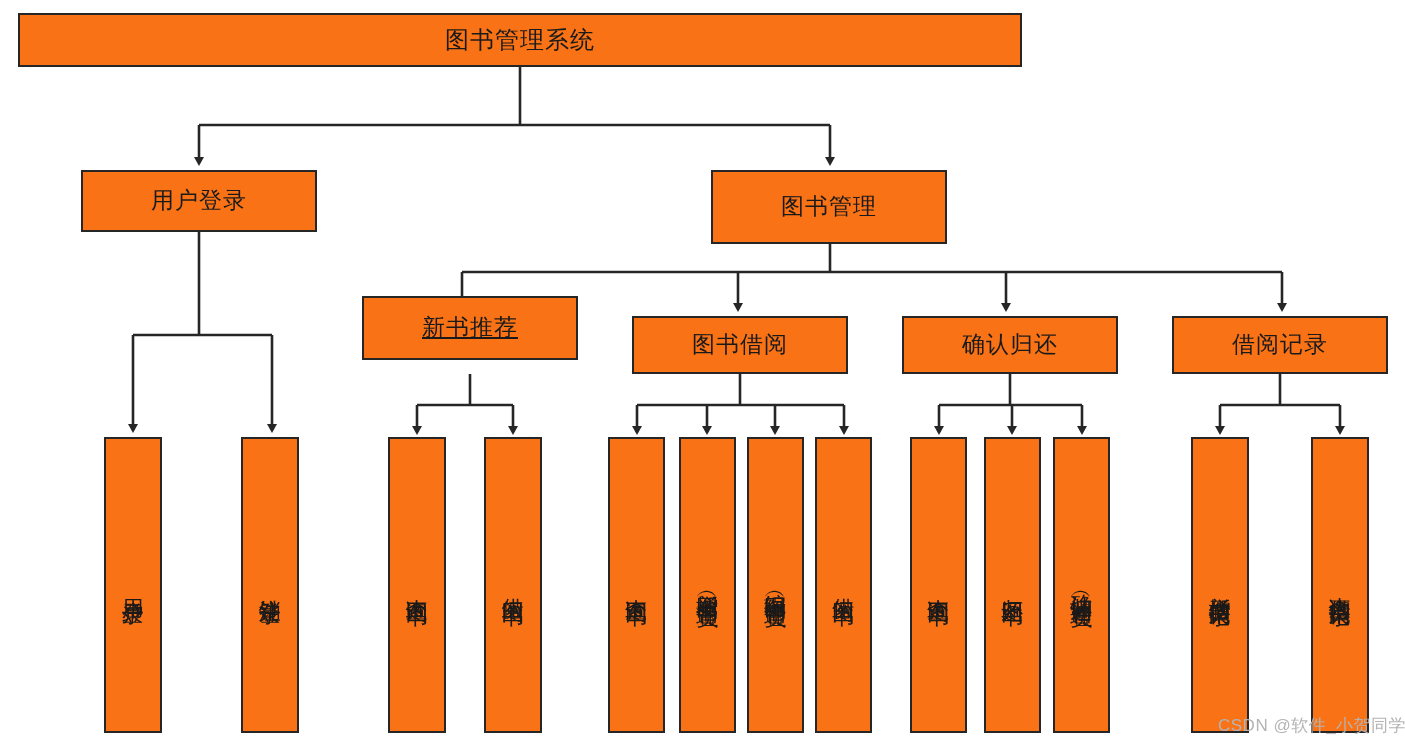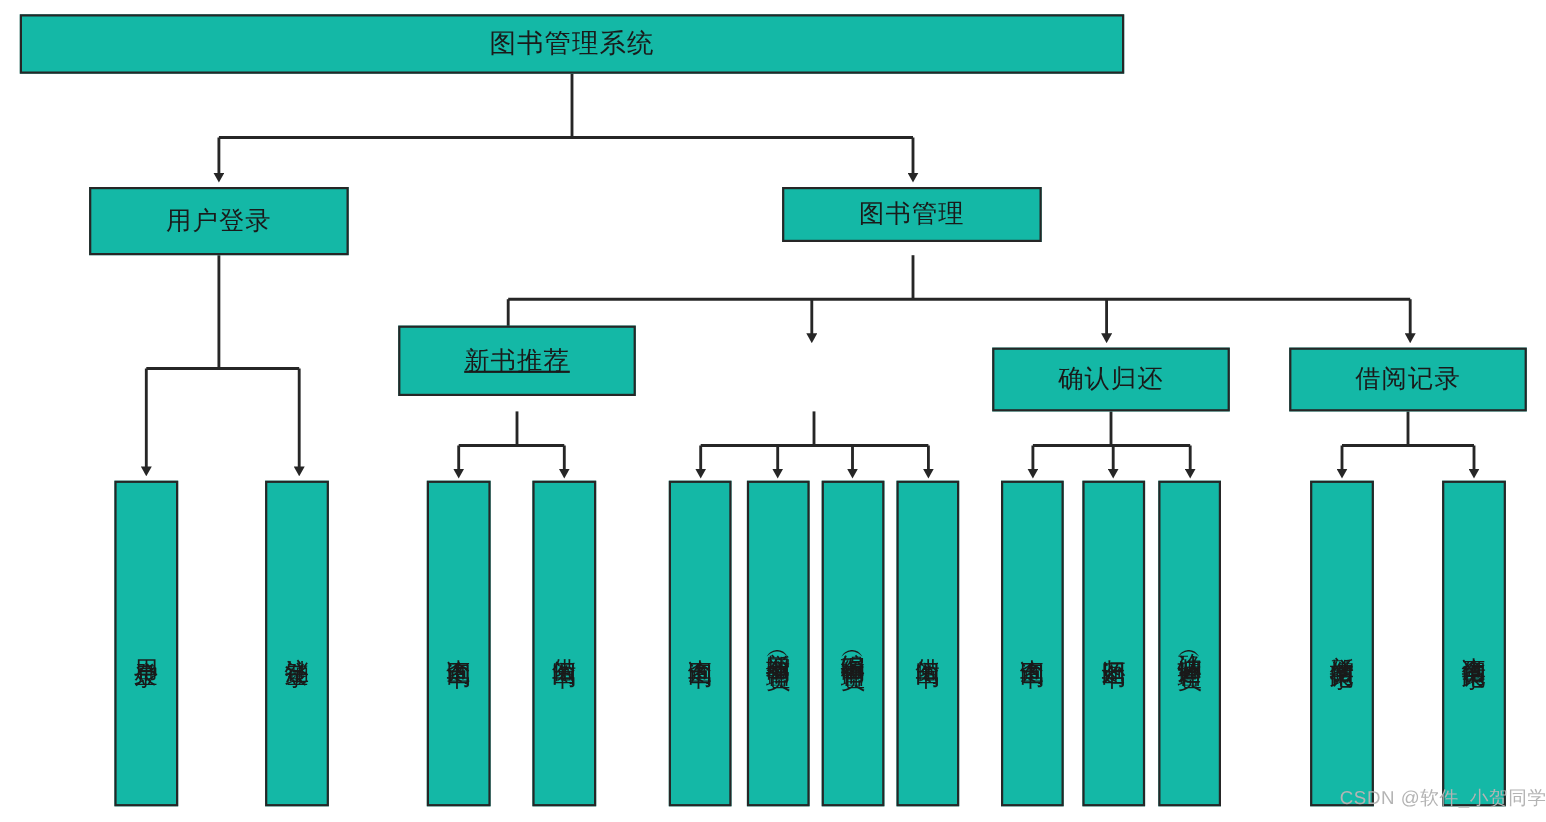--- a/index.html
+++ b/index.html
@@ -22,21 +22,21 @@
     left: 0;
     top: 0;
     width: 1405px;
     height: 747px;
     pointer-events: none;
   }
   .node {
     position: absolute;
     box-sizing: border-box;
     border: 2.5px solid #262626;
-    background: #14b8a6;
+    background: #f97316;
     display: flex;
     align-items: center;
     justify-content: center;
     color: #1a1a1a;
   }
   .node.h .label {
     font-size: 23px;
     line-height: 1.1;
     letter-spacing: 1px;
     white-space: nowrap;
@@ -120,26 +120,29 @@
     </g>
   </svg>
 
   <div class="node h" id="root-node" style="left:18px; top:13px; width:1004px; height:54px;">
     <span class="label">图书管理系统</span>
   </div>
 
   <div class="node h" style="left:81px; top:170px; width:236px; height:62px;">
     <span class="label">用户登录</span>
   </div>
-  <div class="node h" style="left:711px; top:170px; width:236px; height:50px;">
+  <div class="node h" style="left:711px; top:170px; width:236px; height:74px;">
     <span class="label">图书管理</span>
   </div>
 
   <div class="node h" style="left:362px; top:296px; width:216px; height:64px;text-decoration:underline;">
     <span class="label">新书推荐</span>
+  </div>
+  <div class="node h" style="left:632px; top:316px; width:216px; height:58px;">
+    <span class="label">图书借阅</span>
   </div>
   <div class="node h" style="left:902px; top:316px; width:216px; height:58px;">
     <span class="label">确认归还</span>
   </div>
   <div class="node h" style="left:1172px; top:316px; width:216px; height:58px;">
     <span class="label">借阅记录</span>
   </div>
 
   <div class="node v" style="left:104px; top:437px; width:58px; height:296px;">
     <span class="label">用户登录</span>

